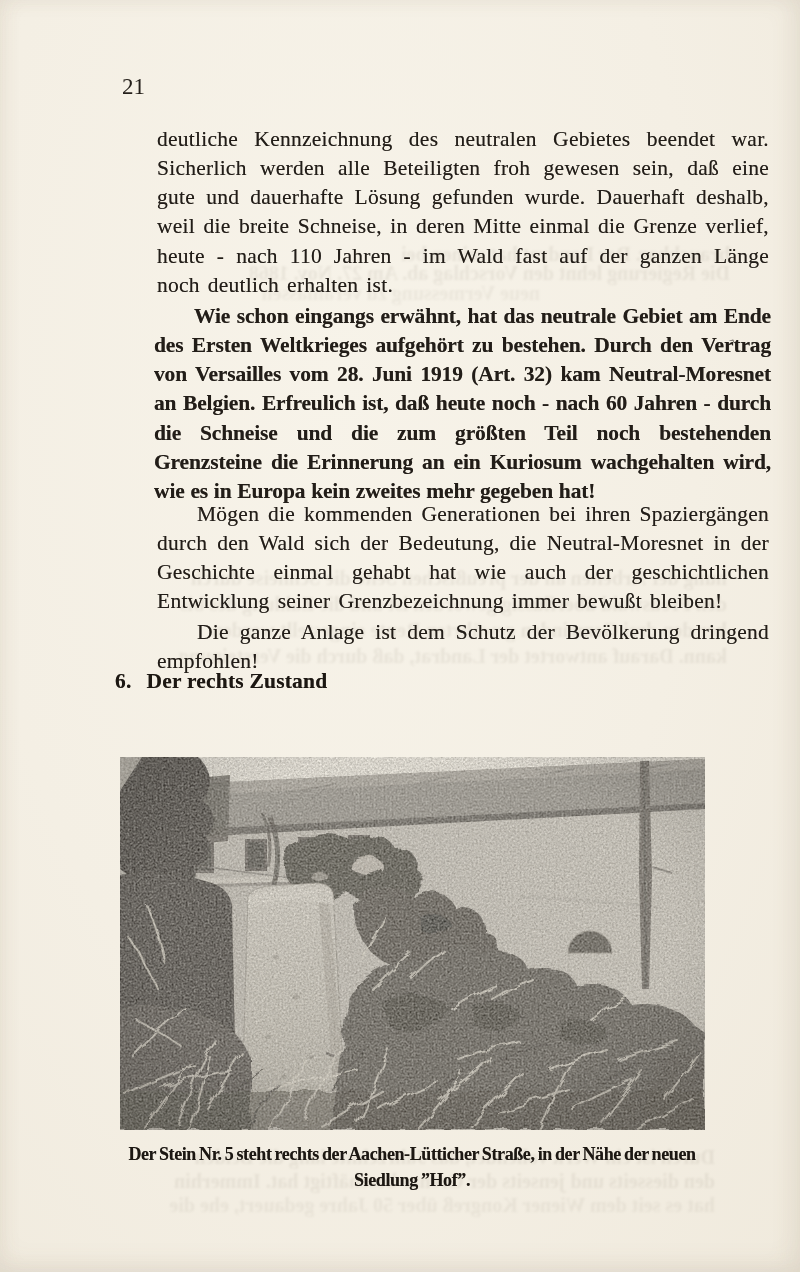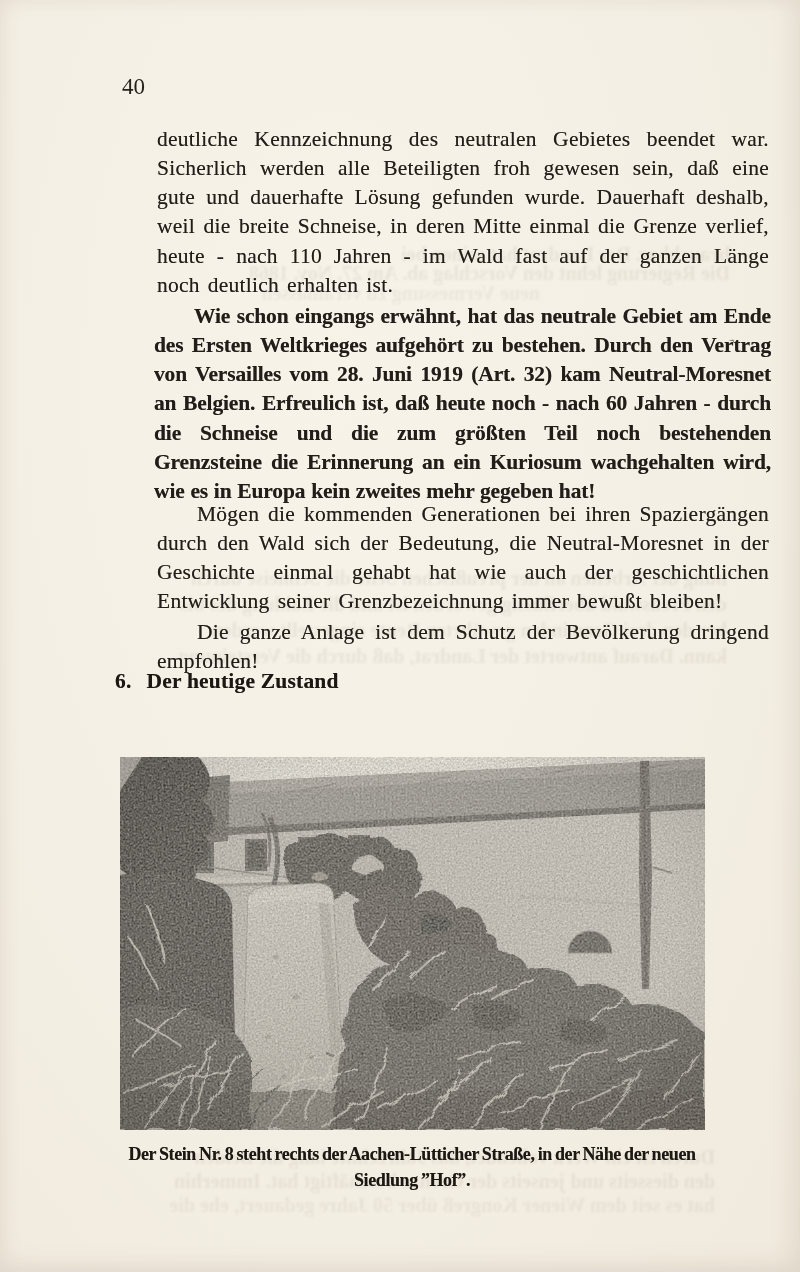--- a/index.html
+++ b/index.html
@@ -42,42 +42,42 @@
   .g8{left:135px;top:1170px;width:580px;}
   .g9{left:135px;top:1194px;width:580px;opacity:.11;}
   .margin-mark{position:absolute;left:731px;top:333px;font-size:15px;color:#4a4440;
                opacity:.75;transform:rotate(115deg);}
 </style>
 </head>
 <body>
 
 <div class="page">
 
-  <div class="pagenum">40</div>
+  <div class="pagenum">21</div>
 
   <div class="ghost g0">brauchbar. Der Landrat hat seinen bei</div>
   <div class="ghost g1">Die Regierung lehnt den Vorschlag ab. Am 27. Nov. 1868</div>
   <div class="ghost g2">neue Vermessung zu veranlassen</div>
   <div class="ghost g3">nung der Arbeiten an der preußischen Seite die Schneise durch</div>
   <div class="ghost g4">den Preuswald überflüssig geworden ist und die Zahlung des bis-</div>
   <div class="ghost g5">her den drei Gemeinden gewährten Rente eingestellt werden</div>
   <div class="ghost g6">kann. Darauf antwortet der Landrat, daß durch die Versteinung</div>
   <div class="ghost g7">Durch ist ein Werk vollendet, das Jahrzehnte lang die Beiden</div>
   <div class="ghost g8">den diesseits und jenseits der Grenze beschäftigt hat. Immerhin</div>
   <div class="ghost g9">hat es seit dem Wiener Kongreß über 50 Jahre gedauert, ehe die</div>
 
   <p class="para p1">deutliche Kennzeichnung des neutralen Gebietes beendet war. Sicherlich werden alle Beteiligten froh gewesen sein, daß eine gute und dauerhafte Lösung gefunden wurde. Dauerhaft deshalb, weil die breite Schneise, in deren Mitte einmal die Grenze verlief, heute - nach 110 Jahren - im Wald fast auf der ganzen Länge noch deutlich erhalten ist.</p>
   <p class="para p2 indent">Wie schon eingangs erwähnt, hat das neutrale Gebiet am Ende des Ersten Weltkrieges aufgehört zu bestehen. Durch den Vertrag von Versailles vom 28. Juni 1919 (Art. 32) kam Neutral-Moresnet an Belgien. Erfreulich ist, daß heute noch - nach 60 Jahren - durch die Schneise und die zum größten Teil noch bestehenden Grenzsteine die Erinnerung an ein Kuriosum wachgehalten wird, wie es in Europa kein zweites mehr gegeben hat!</p>
   <span class="margin-mark">‹</span>
   <p class="para p3 indent">Mögen die kommenden Generationen bei ihren Spaziergängen durch den Wald sich der Bedeutung, die Neutral-Moresnet in der Geschichte einmal gehabt hat wie auch der geschichtlichen Entwicklung seiner Grenzbezeichnung immer bewußt bleiben!</p>
   <p class="para p4 indent">Die ganze Anlage ist dem Schutz der Bevölkerung dringend empfohlen!</p>
 
   <h2 class="heading">
     <span>6.</span>
-    <span>Der heutige Zustand</span>
+    <span>Der rechts Zustand</span>
   </h2>
 
 
   <figure class="figure">
     <svg viewBox="0 0 585 373" xmlns="http://www.w3.org/2000/svg">
       <defs>
         <linearGradient id="wallGrad" x1="0" y1="0" x2="1" y2="0">
           <stop offset="0" stop-color="#bab5ab"></stop>
             <stop offset="0.45" stop-color="#c8c3b9"></stop>
             <stop offset="1" stop-color="#cfcabf"></stop>
@@ -241,15 +241,15 @@
             <path d="M306,346 C318,334 330,324 338,318"></path>
         </g>
       </g>
 
       <rect x="0" y="0" width="585" height="373" filter="url(#grainDark)" opacity=".5"></rect>
       <rect x="0" y="0" width="585" height="373" filter="url(#grainLight)" opacity=".4"></rect>
       <rect x="0" y="0" width="585" height="373" fill="url(#vig)"></rect>
     </svg>
   </figure>
 
-  <figcaption class="caption">Der Stein Nr. 8 steht rechts der Aachen-Lütticher Straße, in der Nähe der neuen Siedlung ”Hof”.</figcaption>
+  <figcaption class="caption">Der Stein Nr. 5 steht rechts der Aachen-Lütticher Straße, in der Nähe der neuen Siedlung ”Hof”.</figcaption>
 
 </div>
 
 </body></html>

